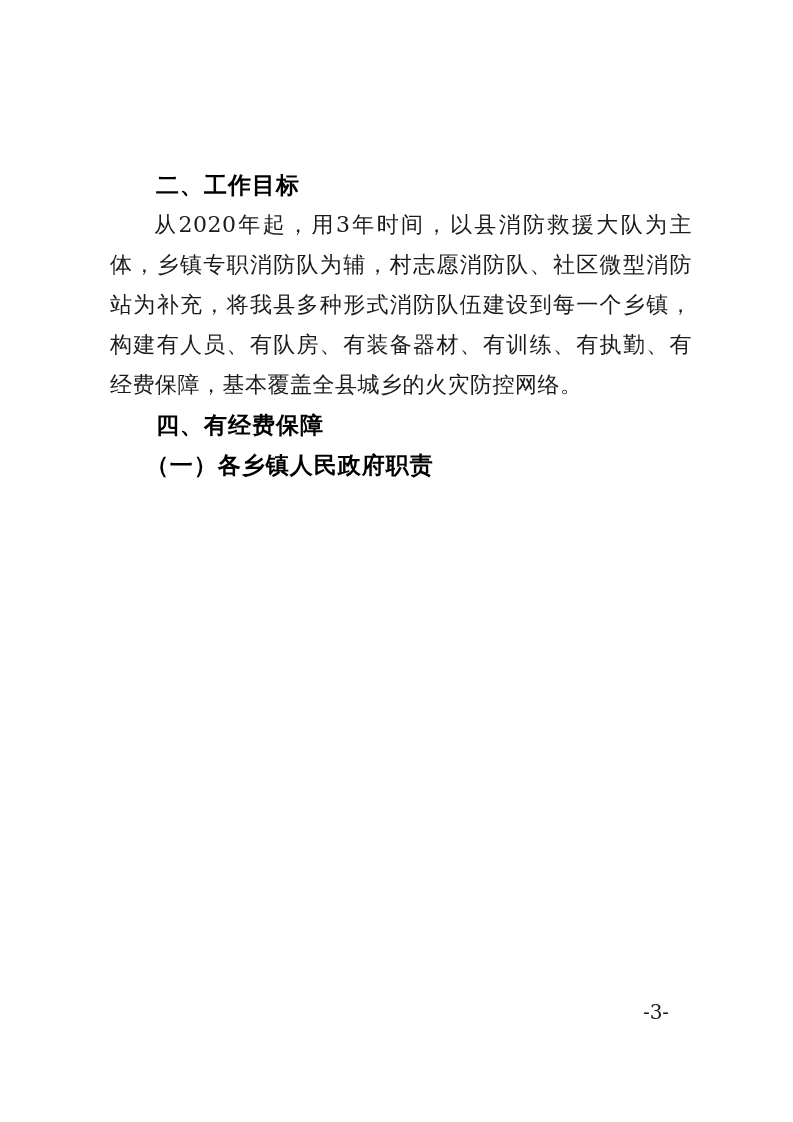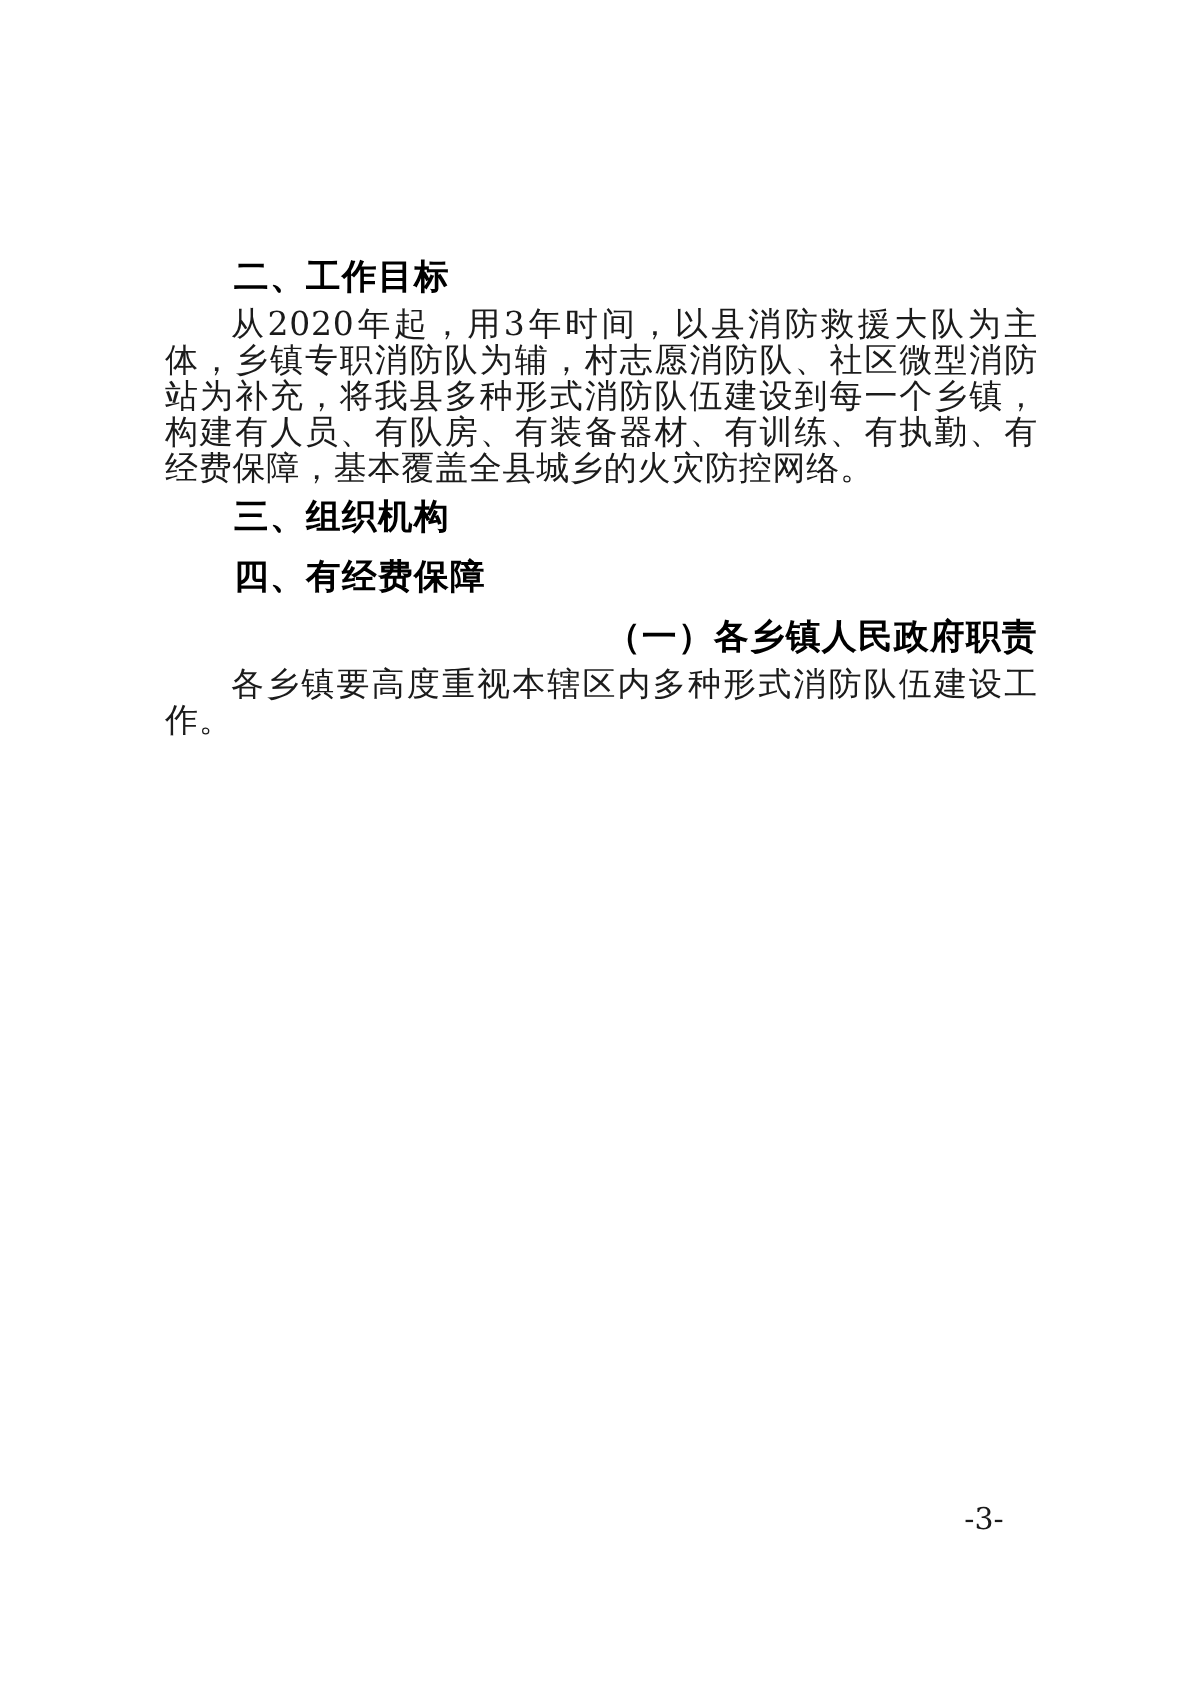--- a/index.html
+++ b/index.html
@@ -34,27 +34,26 @@
   }
   .h-kai {
     margin: 0;
     font-family: "DejaVu Serif", "Liberation Serif", serif;
     font-weight: bold;
     font-size: 23px;
     line-height: 40px;
     color: #000000;
     text-indent: 1.55em;
     letter-spacing: 1px;
-    text-align: right;
   }
   .body-par {
     margin: 0;
     font-family: "DejaVu Serif", "Liberation Serif", serif;
     font-size: 22px;
-    line-height: 24px;
+    line-height: 40px;
     text-indent: 2em;
     text-align: justify;
     text-align-last: left;
     letter-spacing: 0.5px;
     color: #1b1b1b;
   }
   .page-number {
     position: absolute;
     top: 1000px;
     left: 626px;
@@ -68,23 +67,21 @@
 </style>
 </head>
 <body>
 
 <div class="page">
   <div class="content">
 
     <h2 class="h-hei">二、工作目标</h2>
     <p class="body-par">从2020年起，用3年时间，以县消防救援大队为主体，乡镇专职消防队为辅，村志愿消防队、社区微型消防站为补充，将我县多种形式消防队伍建设到每一个乡镇，构建有人员、有队房、有装备器材、有训练、有执勤、有经费保障，基本覆盖全县城乡的火灾防控网络。</p>
 
-    <h2 class="h-hei">三、组织机构</h2>
 
     <h2 class="h-hei">四、有经费保障</h2>
 
     <h3 class="h-kai">（一）各乡镇人民政府职责</h3>
-    <p class="body-par">各乡镇要高度重视本辖区内多种形式消防队伍建设工作。</p>
 
   </div>
 
   <div class="page-number">-3-</div>
 </div>
 
 </body></html>

